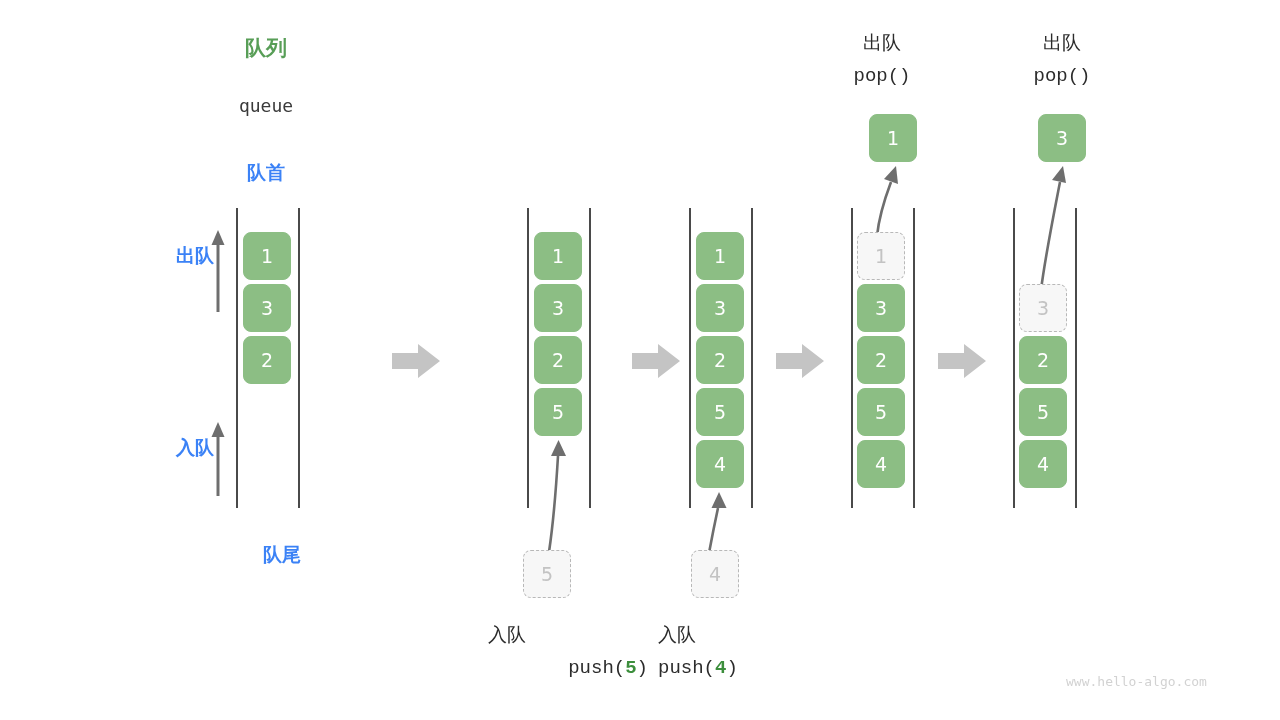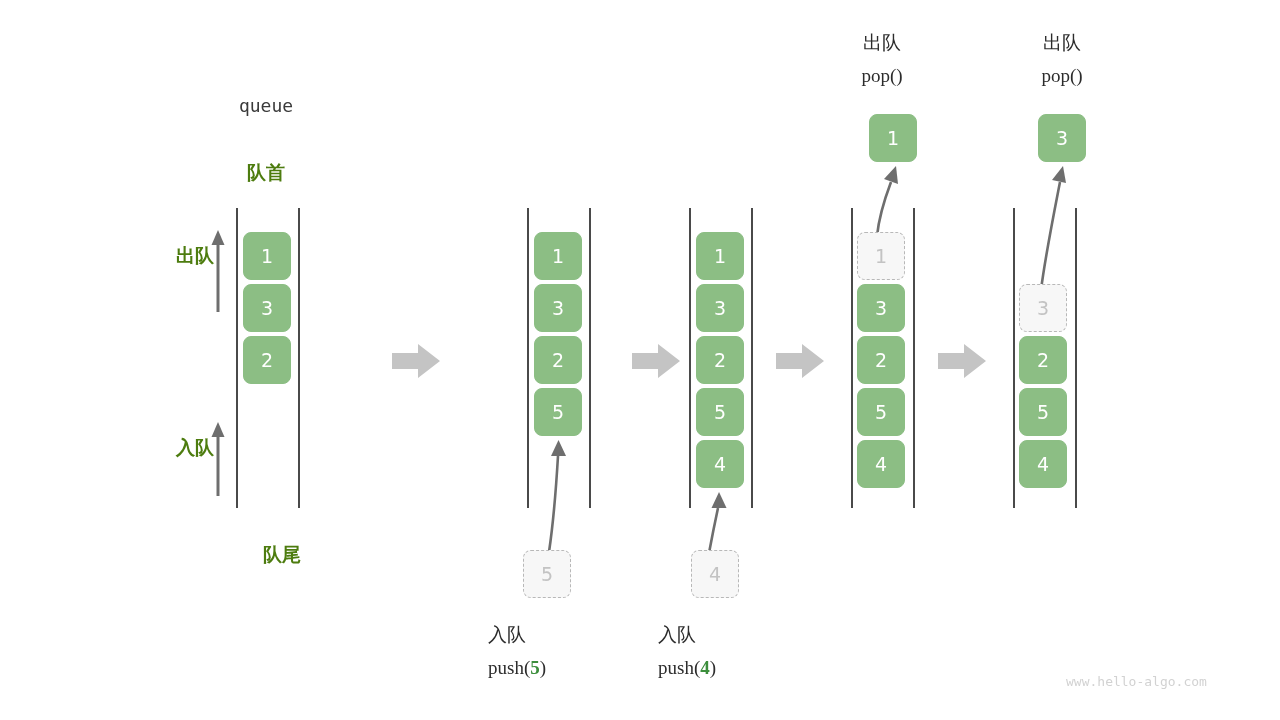--- a/index.html
+++ b/index.html
@@ -30,32 +30,32 @@
   .title-en {
     font-family: "DejaVu Sans Mono", "Liberation Mono", monospace;
     font-size: 18px;
     color: #3A3A3A;
     text-align: center;
     white-space: nowrap;
   }
   .label-cn {
     font-size: 19px;
     font-weight: bold;
-    color: #4d7c0f;
+    color: #3b82f6;
     text-align: center;
     white-space: nowrap;
   }
   .op-cn {
     font-size: 19px;
     color: #2C2C2C;
     text-align: center;
     white-space: nowrap;
   }
   .op-code {
-    font-family: Liberation Serif, serif;
+    font-family: Liberation Mono, monospace;
     font-size: 19px;
     color: #2C2C2C;
     text-align: center;
     white-space: nowrap;
   }
   .op-code .arg { color: #3C8E3C; font-weight: bold; }
 
   .watermark {
     font-family: "DejaVu Sans Mono", "Liberation Mono", monospace;
     font-size: 13px;
@@ -96,20 +96,21 @@
   .dir-arrow { overflow: visible; }
 
   
   .step-arrow { }
 </style>
 </head>
 <body>
 
 <div id="canvas">
 
+  <div class="abs title-cn" style="left:196px; top:34px; width:140px;">队列</div>
   <div class="abs title-en" style="left:196px; top:71px; width:140px;margin-top:24px;">queue</div>
 
   <div class="abs label-cn" style="left:196px; top:160px; width:140px;">队首</div>
   <div class="abs label-cn" style="left:212px; top:542px; width:140px;">队尾</div>
 
   <div class="abs label-cn" style="left:136px; top:243px; width:78px; text-align:right;">出队</div>
   <svg class="abs dir-arrow" style="left:206px; top:228px;" width="24" height="86">
     <line x1="12" y1="84" x2="12" y2="14" stroke="#6E6E6E" stroke-width="3"></line>
     <polygon points="12,2 5.5,17 18.5,17" fill="#6E6E6E"></polygon>
   </svg>
@@ -140,21 +141,21 @@
   <div class="abs node filled" style="left:534px; top:388px;">5</div>
 
   <svg class="abs" style="left:520px; top:430px;" width="70" height="125">
     <path d="M 29 122 C 33 95, 36 60, 38 26" stroke="#6E6E6E" stroke-width="2.6" fill="none"></path>
     <polygon points="38.5,10 31,26 46,26" fill="#6E6E6E"></polygon>
   </svg>
 
   <div class="abs node ghost" style="left:523px; top:550px;">5</div>
 
   <div class="abs op-cn" style="left:488px; top:622px; width:120px; text-align:left;">入队</div>
-  <div class="abs op-code" style="left:488px; top:657px; width:160px; text-align:left;"><span>push(</span><span class="arg">5</span><span>)</span></div>
+  <div class="abs op-code" style="left:488px; top:657px; width:160px; text-align:right;"><span>push(</span><span class="arg">5</span><span>)</span></div>
 
   <svg class="abs step-arrow" style="left:632px; top:342px;" width="50" height="40">
     <polygon points="0,11 26,11 26,2 48,19 26,36 26,27 0,27" fill="#C4C4C4"></polygon>
   </svg>
 
   <div class="abs rail" style="left:689px; top:208px; height:300px;"></div>
   <div class="abs rail" style="left:751px; top:208px; height:300px;"></div>
 
   <div class="abs node filled" style="left:696px; top:232px;">1</div>
   <div class="abs node filled" style="left:696px; top:284px;">3</div>

